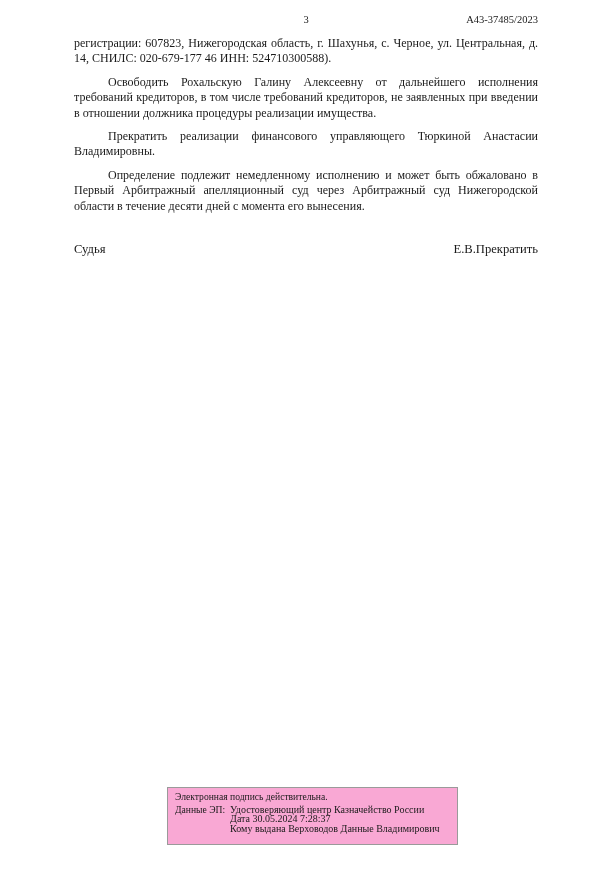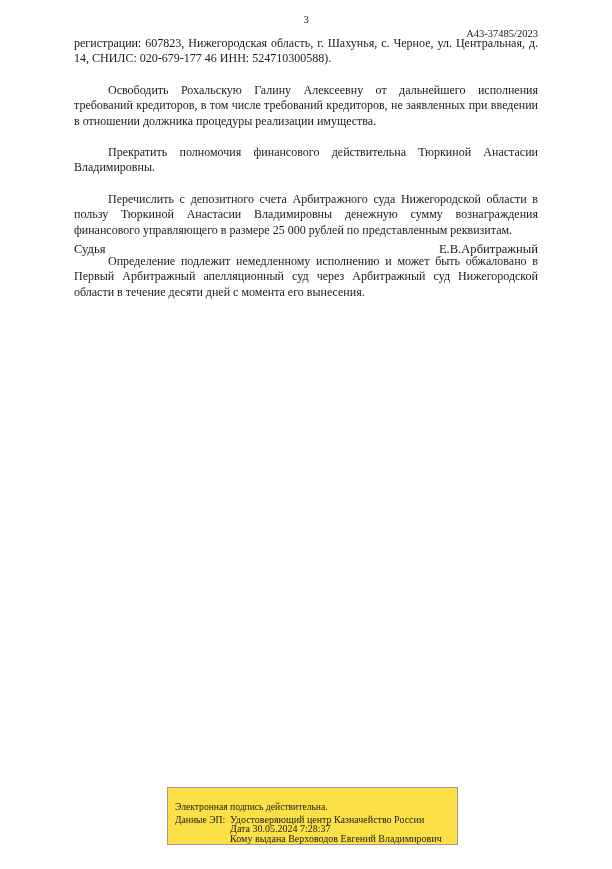--- a/index.html
+++ b/index.html
@@ -37,21 +37,21 @@
   }
   .doc-header .page-number {
     position: absolute;
     left: 50%;
     transform: translateX(-50%);
     white-space: nowrap;
   }
   .doc-header .case-number {
     position: absolute;
     right: 0;
-    top: 14px;
+    top: 0;
     white-space: nowrap;
   }
 
   
   .doc-body {
     position: absolute;
     left: 74px;
     top: 36px;
     width: 464px;
   }
@@ -61,21 +61,21 @@
     text-justify: inter-word;
     font-size: 12px;
     line-height: 15.4px;
     margin: 0 0 0 0;
     hyphens: none;
   }
   .para.indented {
     text-indent: 34px;
   }
   .para + .para {
-    margin-top: 16px;
+    margin-top: 8px;
   }
 
   
   .signature-row {
     position: absolute;
     left: 74px;
     top: 241px;
     width: 464px;
     font-size: 12.6px;
     line-height: 16px;
@@ -90,22 +90,22 @@
 
   
   .esign-stamp {
     position: absolute;
     left: 167px;
     top: 787px;
     width: 291px;
     height: 58px;
     border: 1px solid #9a9a9a;
     box-sizing: border-box;
-    background: #fde047;
-    padding: 13px 7px 0 7px;
+    background: #f9a8d4;
+    padding: 3px 7px 0 7px;
   }
   .esign-title {
     font-size: 9.6px;
     line-height: 12px;
     color: #1a1a1a;
     white-space: nowrap;
   }
   .esign-details {
     display: flex;
     align-items: flex-start;
@@ -135,35 +135,34 @@
 <div class="page">
 
   <div class="doc-header">
     <span class="page-number">3</span>
     <span class="case-number">А43-37485/2023</span>
   </div>
 
   <div class="doc-body">
     <p class="para">регистрации: 607823, Нижегородская область, г. Шахунья, с. Черное, ул. Центральная, д. 14, СНИЛС: 020-679-177 46 ИНН: 524710300588).</p>
     <p class="para indented">Освободить Рохальскую Галину Алексеевну от дальнейшего исполнения требований кредиторов, в том числе требований кредиторов, не заявленных при введении в отношении должника процедуры реализации имущества.</p>
-    <p class="para indented">Прекратить полномочия финансового действительна Тюркиной Анастасии Владимировны.</p>
-    <p class="para indented">Перечислить с депозитного счета Арбитражного суда Нижегородской области в пользу Тюркиной Анастасии Владимировны денежную сумму вознаграждения финансового управляющего в размере 25 000 рублей по представленным реквизитам.</p>
+    <p class="para indented">Прекратить реализации финансового управляющего Тюркиной Анастасии Владимировны.</p>
     <p class="para indented">Определение подлежит немедленному исполнению и может быть обжаловано в Первый Арбитражный апелляционный суд через Арбитражный суд Нижегородской области в течение десяти дней с момента его вынесения.</p>
   </div>
 
   <div class="signature-row">
     <span class="signature-role">Судья</span>
-    <span class="signature-name">Е.В.Арбитражный</span>
+    <span class="signature-name">Е.В.Прекратить</span>
   </div>
 
   <div class="esign-stamp">
     <div class="esign-title">Электронная подпись действительна.</div>
     <div class="esign-details">
       <div class="esign-label">Данные ЭП:</div>
       <div class="esign-values">
         <div class="esign-line">Удостоверяющий центр Казначейство России</div>
         <div class="esign-line">Дата 30.05.2024 7:28:37</div>
-        <div class="esign-line">Кому выдана Верховодов Евгений Владимирович</div>
+        <div class="esign-line">Кому выдана Верховодов Данные Владимирович</div>
       </div>
     </div>
   </div>
 
 </div>
 
 </body></html>

